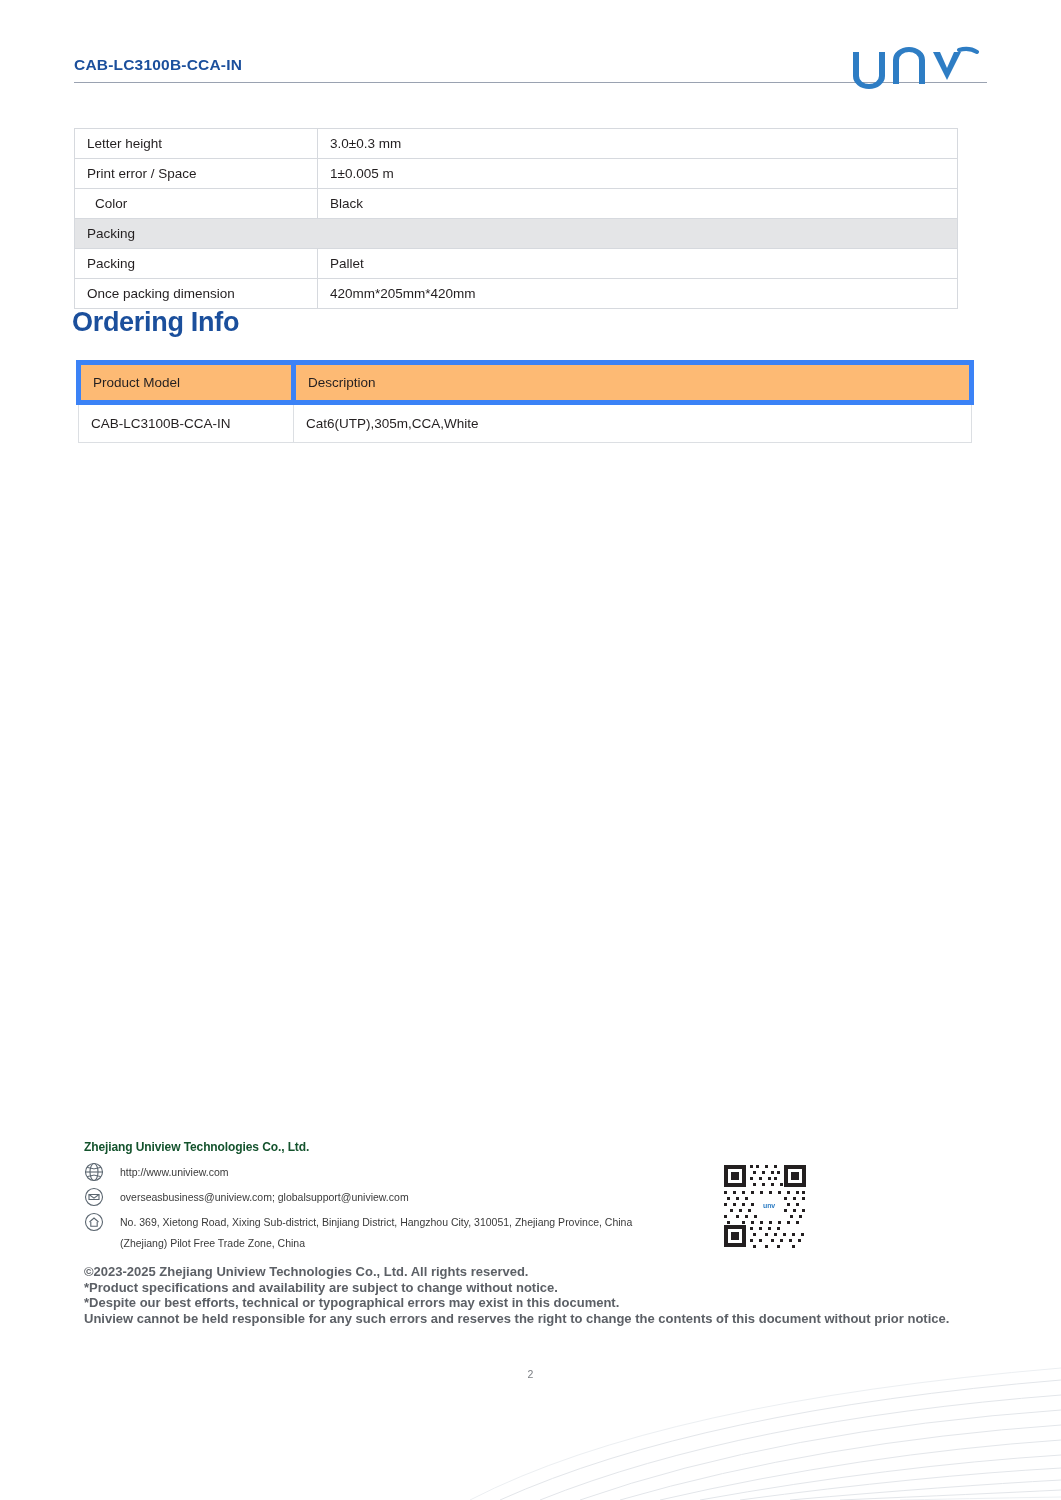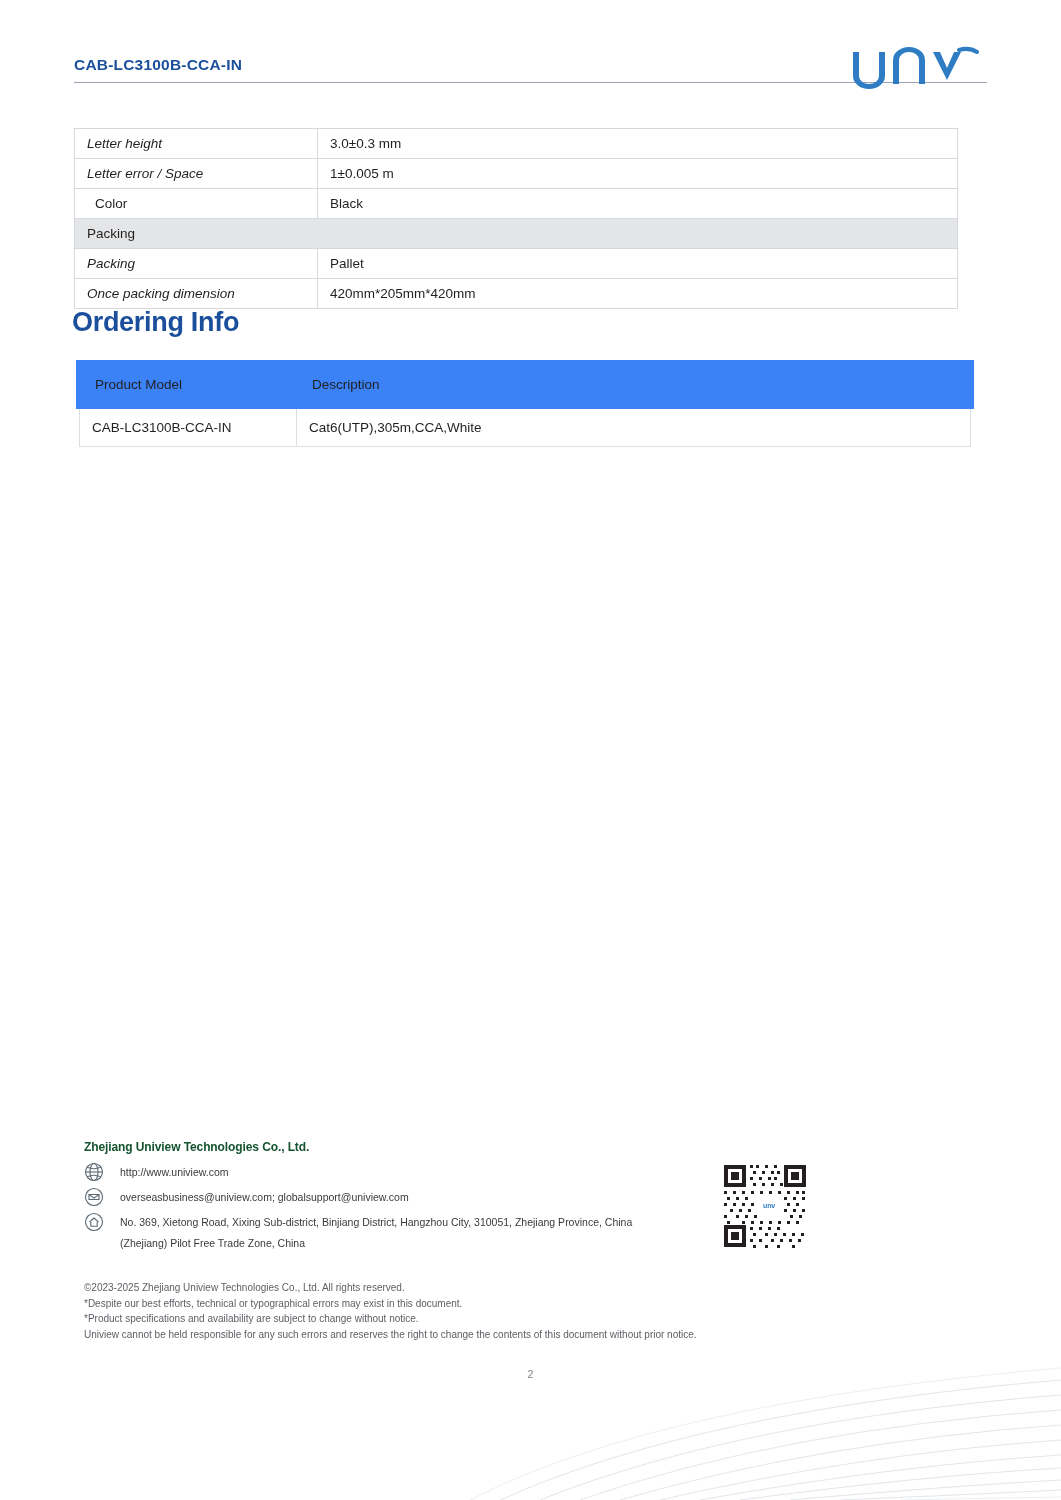--- a/index.html
+++ b/index.html
@@ -62,21 +62,20 @@
   .spec-table td {
     border: 1px solid #d6d9de;
     font-size: 13.5px;
     padding: 6px 10px 7px 12px;
     height: 16px;
     color: #231f20;
     vertical-align: middle;
   }
   .spec-table td.label {
     width: 220px;
-    font-style: italic;
   }
   .spec-table td.label-indent {
     width: 220px;
     padding-left: 20px;
     border-radius: 14px;
   }
   .spec-table tr.section td {
     background: #e4e5e7;
     font-size: 13.5px;
     padding-left: 12px;
@@ -94,22 +93,22 @@
   }
 
   
   .order-table {
     position: absolute;
     left: 76px;
     top: 360px;
     width: 898px;
   }
   .order-table th {
-    background: #3b82f6;
-    border: 7px solid #3b82f6;
+    background: #fdba74;
+    border: 5px solid #3b82f6;
     font-size: 13.5px;
     font-weight: normal;
     text-align: left;
     color: #231f20;
     padding: 10px 10px 10px 12px;
   }
   .order-table td {
     border: 1px solid #dcdfe3;
     font-size: 13.5px;
     padding: 11px 10px 11px 12px;
@@ -149,24 +148,25 @@
     font-size: 10.5px;
     color: #3a3a3a;
     line-height: 20px;
   }
   .address-block {
     font-size: 10.5px;
     color: #3a3a3a;
     line-height: 21px;
   }
   .legal {
-    margin-top: 26px;
-    font-size: 10px;
+    margin-top: 10px;
+    font-size: 13px;
     color: #5c6066;
     line-height: 15.5px;
+    font-weight: bold;
   }
   .legal div { white-space: nowrap; }
 
   .qr {
     position: absolute;
     left: 722px;
     top: 1163px;
     width: 86px;
     height: 86px;
   }
@@ -220,21 +220,21 @@
   </div>
 </div>
 
 <table class="spec-table">
   <tbody>
     <tr>
       <td class="label">Letter height</td>
       <td>3.0±0.3 mm</td>
     </tr>
     <tr>
-      <td class="label">Letter error / Space</td>
+      <td class="label">Print error / Space</td>
       <td>1±0.005 m</td>
     </tr>
     <tr>
       <td class="label-indent">Color</td>
       <td>Black</td>
     </tr>
     <tr class="section">
       <td colspan="2">Packing</td>
     </tr>
     <tr>
@@ -301,22 +301,22 @@
       </svg>
     </span>
     <span class="address-block">
       <div>No. 369, Xietong Road, Xixing Sub-district, Binjiang District, Hangzhou City, 310051, Zhejiang Province, China</div>
       <div>(Zhejiang) Pilot Free Trade Zone, China</div>
     </span>
   </div>
 
   <div class="legal">
     <div>©2023-2025 Zhejiang Uniview Technologies Co., Ltd. All rights reserved.</div>
+    <div>*Product specifications and availability are subject to change without notice.</div>
     <div>*Despite our best efforts, technical or typographical errors may exist in this document.</div>
-    <div>*Product specifications and availability are subject to change without notice.</div>
     <div> Uniview cannot be held responsible for any such errors and reserves the right to change the contents of this document without prior notice.</div>
   </div>
 </div>
 
 <div class="qr">
   <svg viewBox="0 0 86 86" width="86" height="86">
     <rect x="0" y="0" width="86" height="86" fill="#ffffff"></rect>
     <g fill="#231f20">
       <rect x="2" y="2" width="22" height="22"></rect>
       <rect x="62" y="2" width="22" height="22"></rect>

